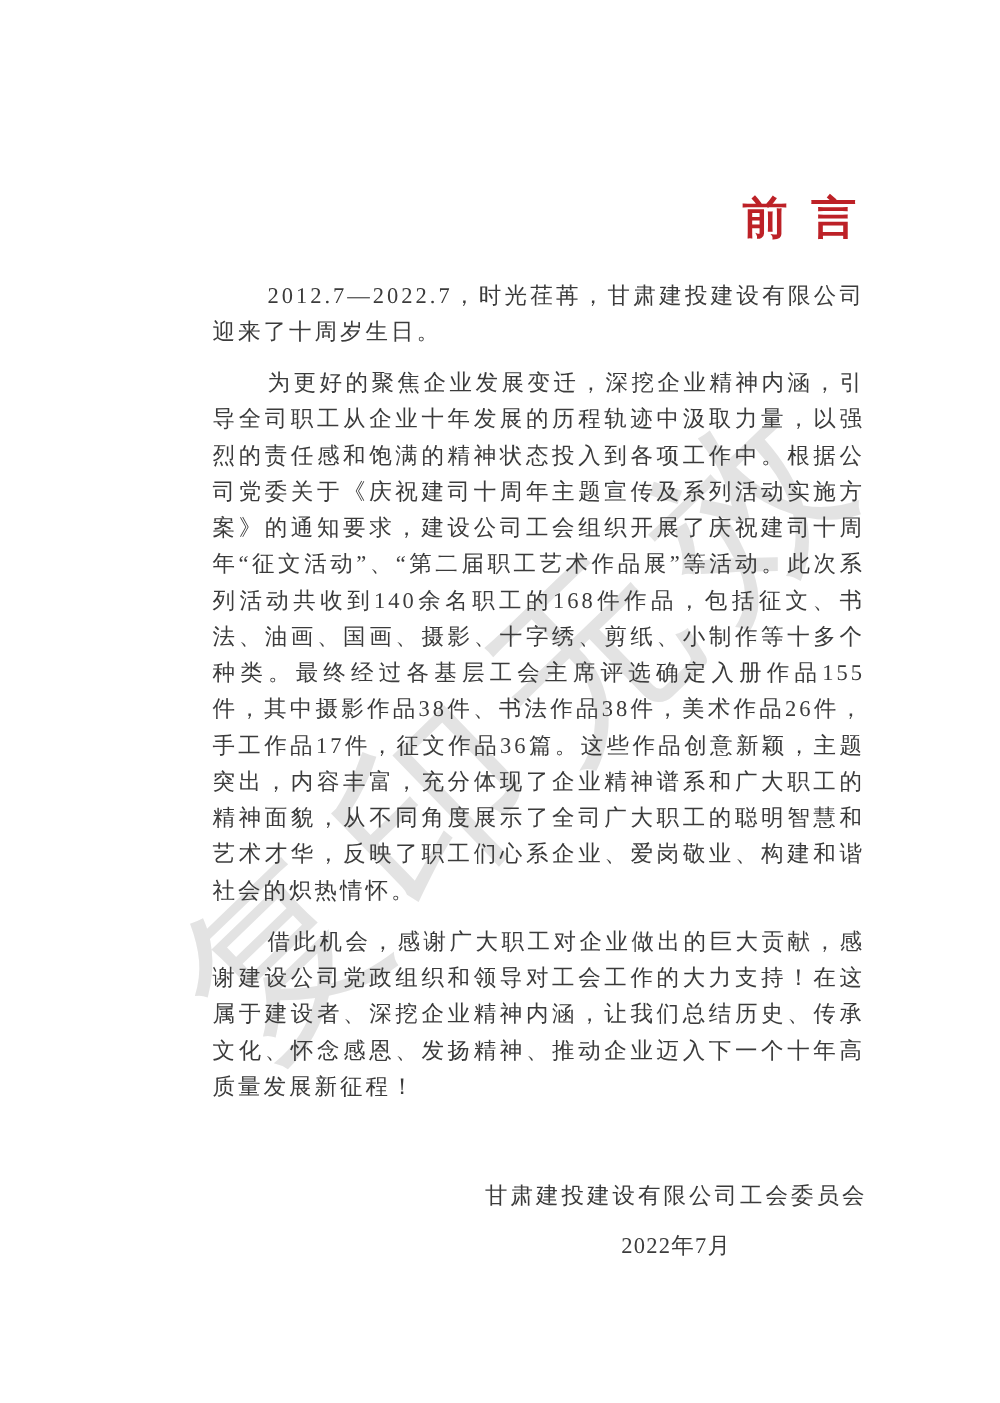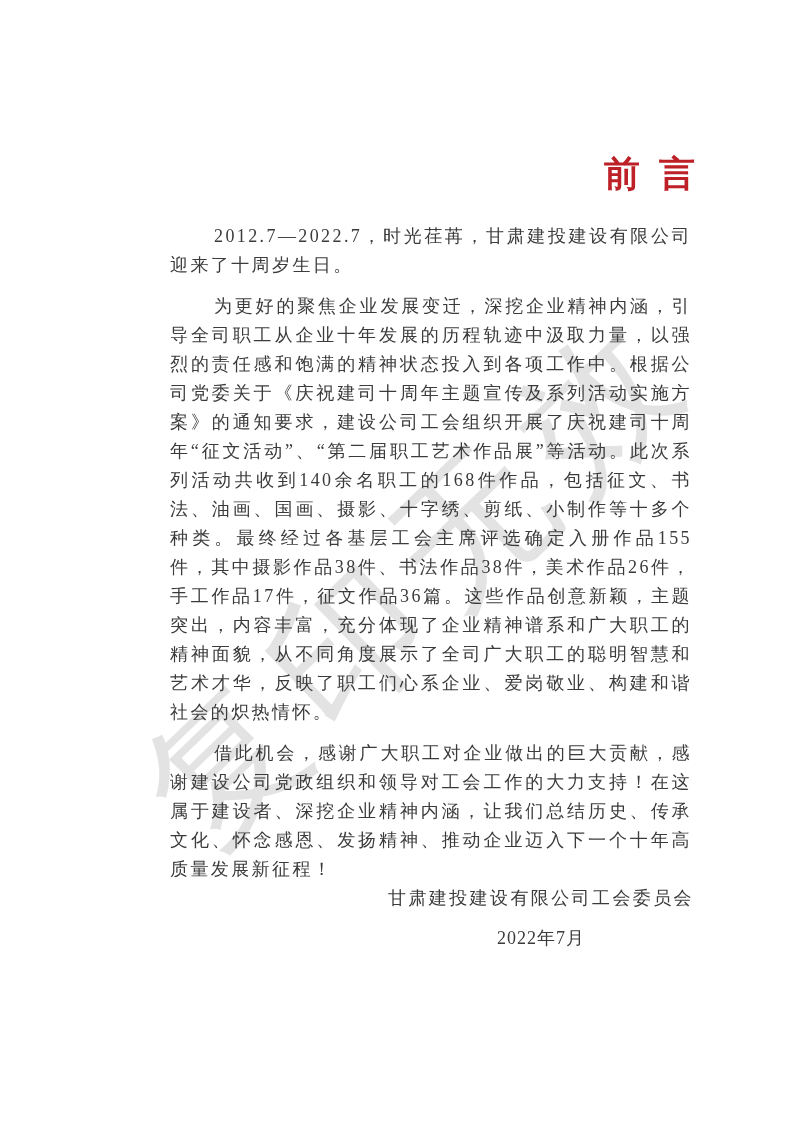--- a/index.html
+++ b/index.html
@@ -25,21 +25,21 @@
     letter-spacing: 22px;
     white-space: nowrap;
     color: #e3e3e3;
     font-weight: normal;
     z-index: 0;
     user-select: none;
   }
   .page-title {
     position: absolute;
     top: 152px;
-    right: 100px;
+    right: 110px;
     margin: 0;
     font-size: 36px;
     line-height: 44px;
     font-weight: bold;
     letter-spacing: 5px;
     color: #bd2127;
     z-index: 2;
   }
   .content {
     position: absolute;
@@ -53,21 +53,21 @@
     font-size: 18px;
     line-height: 29px;
     color: #3b3b3b;
     letter-spacing: 2.4px;
     text-align: justify;
     text-indent: 44px;
     word-break: break-all;
   }
   .signature-block {
     position: absolute;
-    top: 885px;
+    top: 943px;
     right: 106px;
     z-index: 1;
     text-align: center;
     color: #3b3b3b;
   }
   .signature-line {
     font-size: 18px;
     line-height: 26px;
     letter-spacing: 2.4px;
     margin: 0 0 14px 0;

